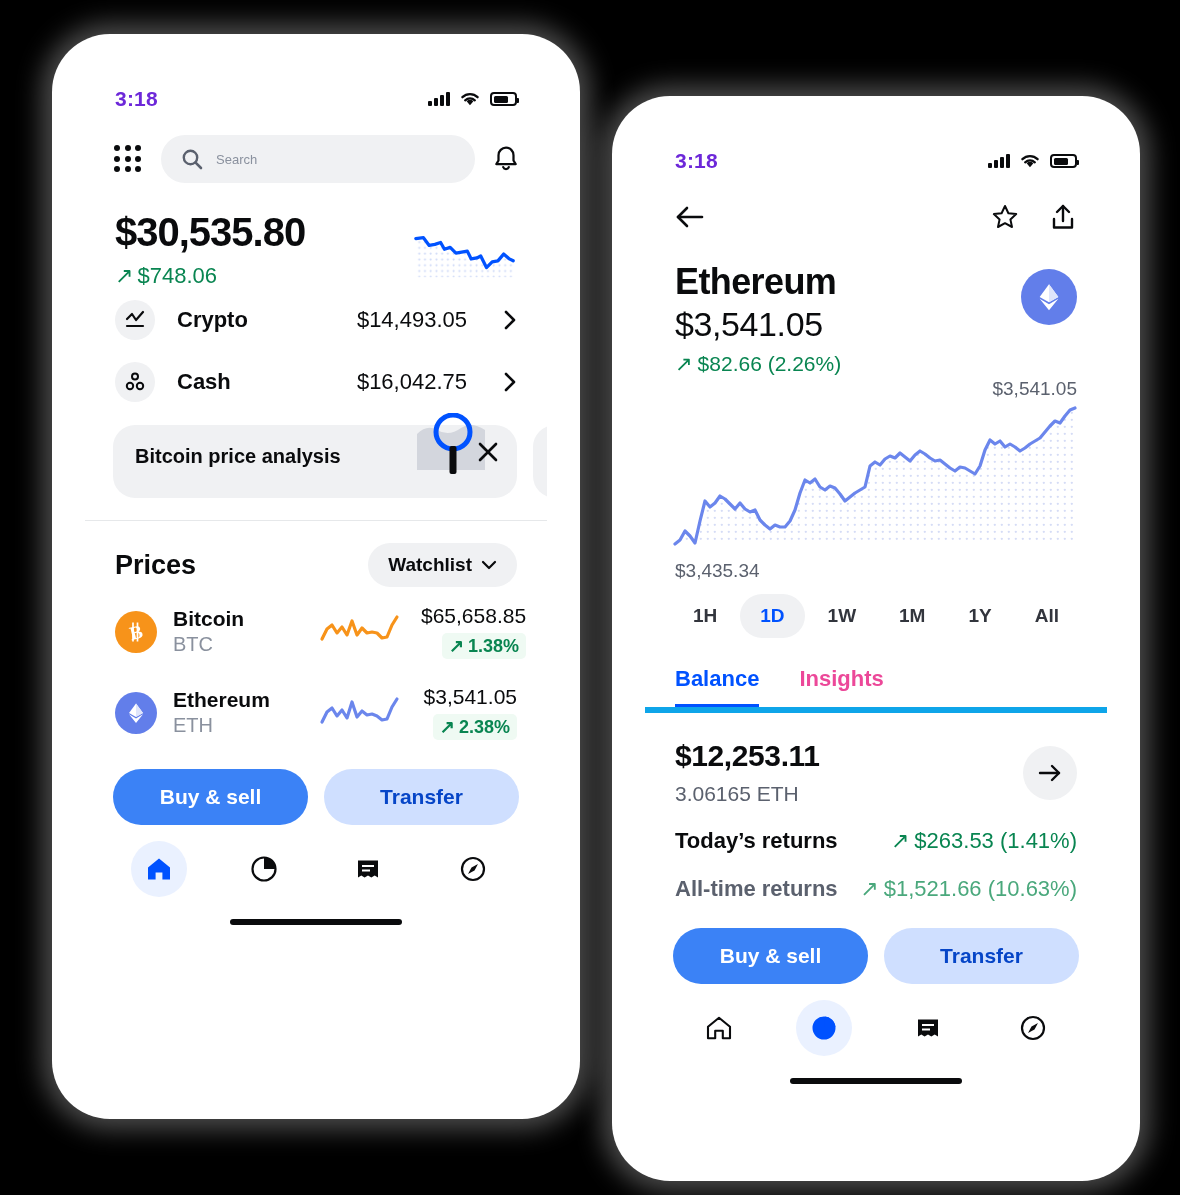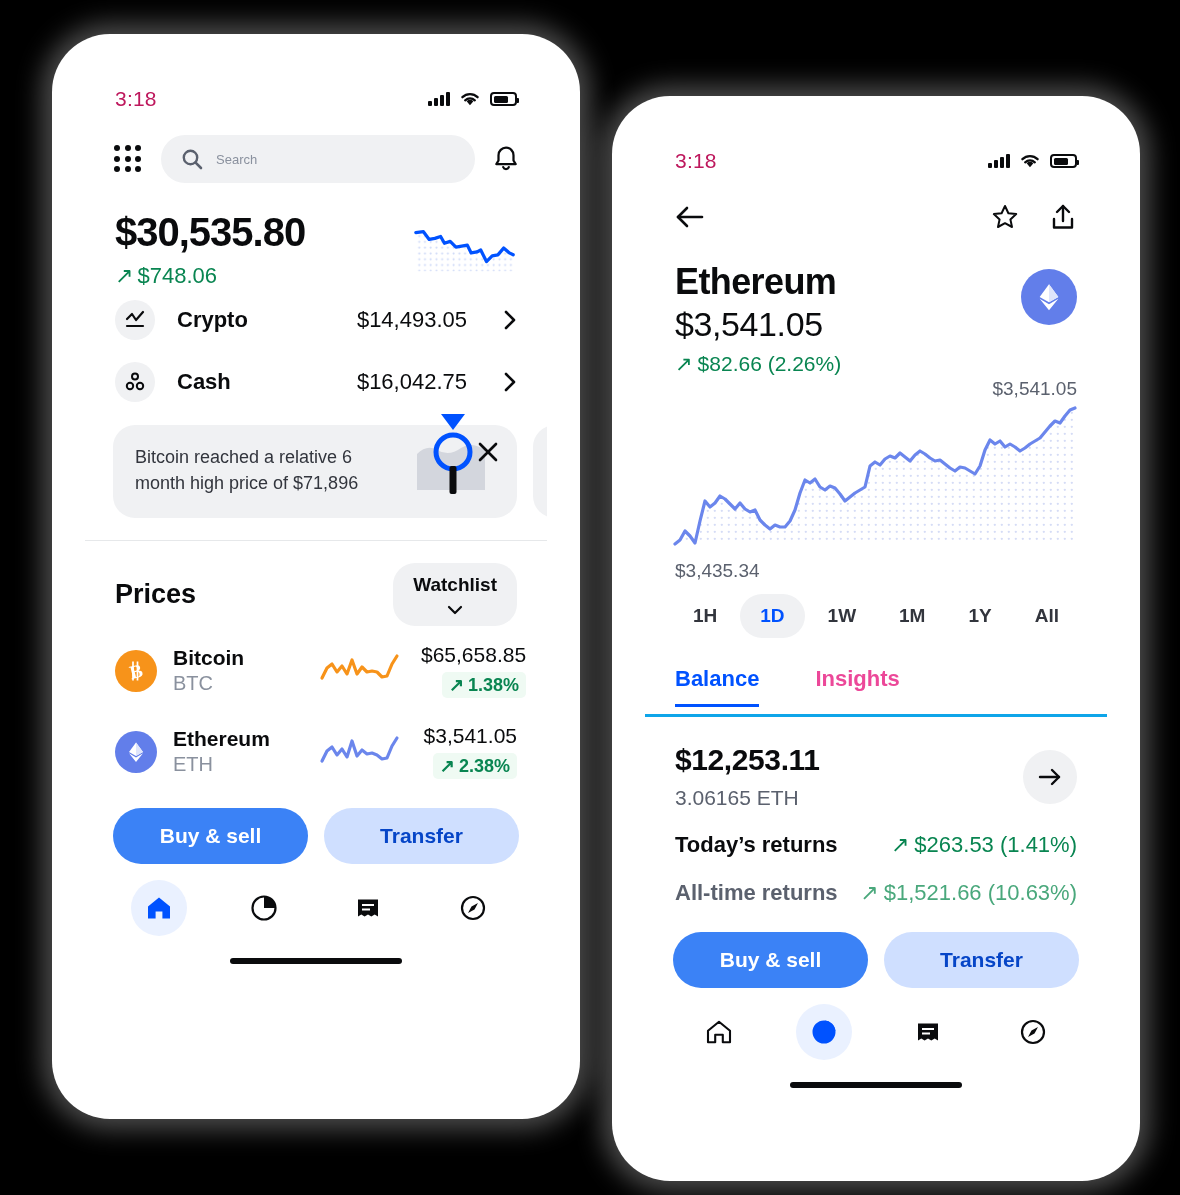--- a/index.html
+++ b/index.html
@@ -27,21 +27,21 @@
   #phone-left  { left: 52px;  top: 34px;  width: 528px; height: 1085px; }
   #phone-left .phone-screen  { left: 33px; top: 31px; width: 462px; height: 1023px; }
   #phone-right { left: 612px; top: 96px;  width: 528px; height: 1085px; }
   #phone-right .phone-screen { left: 33px; top: 31px; width: 462px; height: 1023px; }
 
   
   .statusbar {
     height: 54px; display: flex; align-items: center;
     justify-content: space-between; padding: 14px 30px 0 30px;
   }
-  .sb-time { font-size: 21px; font-weight: 400; color: #be185d; letter-spacing: .2px; }
+  .sb-time { font-size: 21px; font-weight: 700; color: #6d28d9; letter-spacing: .2px; }
   .sb-icons { display: flex; align-items: center; gap: 9px; }
   .sig { display: flex; align-items: flex-end; gap: 2.5px; height: 14px; }
   .sig i { display: block; width: 3.6px; background: #0a0b0d; border-radius: 1px; }
   .sig i:nth-child(1){ height: 5px; } .sig i:nth-child(2){ height: 8px; }
   .sig i:nth-child(3){ height: 11px; } .sig i:nth-child(4){ height: 14px; }
   .batt { width: 27px; height: 14px; border: 2px solid #0a0b0d; border-radius: 4px; position: relative; padding: 1.5px; }
   .batt::after { content:""; position:absolute; right:-4px; top:4px; width:2px; height:5px; background:#0a0b0d; border-radius:0 1px 1px 0;}
   .batt span { display:block; height:100%; width:72%; background:#0a0b0d; border-radius:1.5px; }
 
   
@@ -49,21 +49,21 @@
   .grid-icon { width: 34px; height: 34px; display: grid; grid-template-columns: repeat(3,1fr);
     grid-template-rows: repeat(3,1fr); gap: 4px; padding: 3px; flex: 0 0 auto; }
   .grid-icon b { display:block; width:6px; height:6px; border-radius:50%; background:#0a0b0d; }
   .search-pill {
     flex: 1; height: 48px; background: #f0f1f3; border-radius: 26px;
     display: flex; align-items: center; gap: 13px; padding: 0 20px;
   }
   .search-ph { font-size: 13px; color: #8a919e; }
   .bell { width: 30px; height: 30px; flex: 0 0 auto; }
 
-  .hero { padding: 22px 30px 0 30px; display: flex; align-items: flex-start; justify-content: space-between; }
+  .hero { padding: 22px 30px 0 30px; display: flex; align-items: center; justify-content: space-between; }
   .hero-amount { font-size: 40px; font-weight: 700; color: #0a0b0d; letter-spacing: -1px; line-height: 1.08; }
   .hero-delta { font-size: 22px; color: #098551; margin-top: 9px; display: flex; align-items: center; gap: 4px; }
   .hero-spark { width: 105px; height: 54px; margin-top: 12px; }
 
   .acct-row { display: flex; align-items: center; padding: 11px 30px; gap: 22px; }
   .acct-ico { width: 40px; height: 40px; border-radius: 50%; background: #f0f1f3;
     display: flex; align-items: center; justify-content: center; flex: 0 0 auto; }
   .acct-name { font-size: 22px; font-weight: 700; color: #0a0b0d; flex: 1; }
   .acct-val { font-size: 22px; color: #0a0b0d; }
   .chev { margin-left: 14px; }
@@ -75,21 +75,21 @@
   .card-title { font-size: 20px; font-weight: 700; color: #0a0b0d; margin-bottom: 8px; }
   .card-body { font-size: 18px; color: #32353d; line-height: 1.42; max-width: 250px; }
   .card-art { position: absolute; right: 20px; bottom: 18px; width: 92px; height: 92px; }
   .card-x { position: absolute; right: 18px; top: 16px; width: 22px; height: 22px; }
 
   .divider { height: 1px; background: #e6e8ea; margin: 22px 0 0 0; }
 
   .prices-head { display: flex; align-items: center; justify-content: space-between; padding: 22px 30px 4px 30px; }
   .prices-title { font-size: 27px; font-weight: 700; color: #0a0b0d; }
   .watch-pill { background: #f0f1f3; border-radius: 22px; padding: 11px 20px;
-    display: flex; align-items: center; gap: 9px; font-size: 19px; font-weight: 700; color: #0a0b0d; flex-direction: column; }
+    display: flex; align-items: center; gap: 9px; font-size: 19px; font-weight: 700; color: #0a0b0d; }
 
   .coin-row { display: flex; align-items: center; padding: 13px 30px; gap: 16px; }
   .coin-ico { width: 42px; height: 42px; border-radius: 50%; flex: 0 0 auto;
     display: flex; align-items: center; justify-content: center; }
   .coin-names { flex: 0 0 auto; width: 130px; }
   .coin-name { font-size: 21px; font-weight: 700; color: #0a0b0d; }
   .coin-sym { font-size: 20px; color: #8a919e; margin-top: 2px; }
   .coin-spark { width: 86px; height: 42px; flex: 0 0 auto; }
   .coin-right { margin-left: auto; text-align: right; }
   .coin-price { font-size: 21px; color: #0a0b0d; }
@@ -120,21 +120,21 @@
     display: flex; align-items: center; justify-content: center; margin-top: 8px; }
 
   .chart-wrap { position: relative; padding: 6px 26px 0 26px; }
   .chart-hi { position: absolute; right: 30px; top: 2px; font-size: 19px; color: #5b616e; }
   .chart-lo { font-size: 19px; color: #5b616e; padding-left: 4px; margin-top: 2px; }
 
   .ranges { display: flex; align-items: center; justify-content: space-between; padding: 12px 28px 0 28px; }
   .range { font-size: 19px; font-weight: 700; color: #32353d; padding: 11px 20px; border-radius: 22px; }
   .range.active { background: #f0f1f3; color: #0052ff; }
 
-  .tabs { display: flex; gap: 56px; padding: 28px 30px 7px 30px; border-bottom: 3px solid #0ea5e9; }
+  .tabs { display: flex; gap: 40px; padding: 28px 30px 0 30px; border-bottom: 6px solid #0ea5e9; }
   .tab { font-size: 22px; font-weight: 700; color: #ec4899; padding-bottom: 12px; border-bottom: 3px solid transparent; }
   .tab.active { color: #0052ff; border-bottom-color: #0052ff; }
 
   .bal-block { display: flex; align-items: center; justify-content: space-between; padding: 26px 30px 0 30px; }
   .bal-amt { font-size: 30px; font-weight: 700; color: #0a0b0d; letter-spacing: -0.4px; }
   .bal-units { font-size: 21px; color: #5b616e; margin-top: 9px; }
   .arrow-btn { width: 54px; height: 54px; border-radius: 50%; background: #f0f1f3;
     display: flex; align-items: center; justify-content: center; }
 
   .ret-row { display: flex; align-items: center; justify-content: space-between; padding: 22px 30px 0 30px; }
@@ -240,21 +240,21 @@
         <div class="acct-name">Cash</div>
         <div class="acct-val">$16,042.75</div>
         <svg class="chev" width="14" height="22" viewBox="0 0 14 22">
           <polyline points="3,3 11,11 3,19" stroke="#0a0b0d" stroke-width="2.6" fill="none" stroke-linecap="round" stroke-linejoin="round"></polyline>
         </svg>
       </div>
 
       <div class="cards-strip">
         <div class="info-card">
           <div>
-            <div class="card-body">Bitcoin reached a relative 6 month high price of $71,896</div>
+            <div class="card-title">Bitcoin price analysis</div>
           </div>
           <svg class="card-art" viewBox="0 0 92 92">
             <path d="M12,46 q10,-10 20,-4 q12,7 24,-2 q10,-7 24,2 v40 H12 Z" fill="#d3d6dd"></path>
             <polygon points="36,6 60,6 48,22" fill="#0052ff"></polygon>
             <circle cx="48" cy="44" r="17" stroke="#0052ff" stroke-width="5" fill="none"></circle>
             <rect x="44.5" y="58" width="7" height="28" rx="2" fill="#0a0b0d"></rect>
           </svg>
           <svg class="card-x" viewBox="0 0 22 22">
             <line x1="3" y1="3" x2="19" y2="19" stroke="#0a0b0d" stroke-width="2.6" stroke-linecap="round"></line>
             <line x1="19" y1="3" x2="3" y2="19" stroke="#0a0b0d" stroke-width="2.6" stroke-linecap="round"></line>

